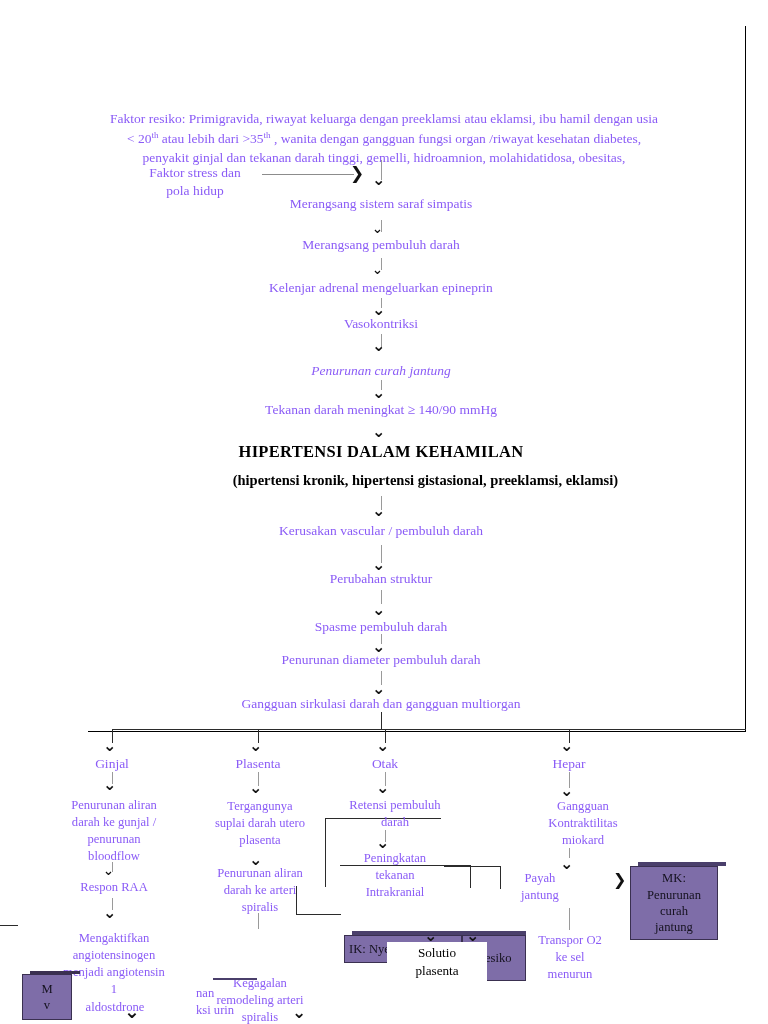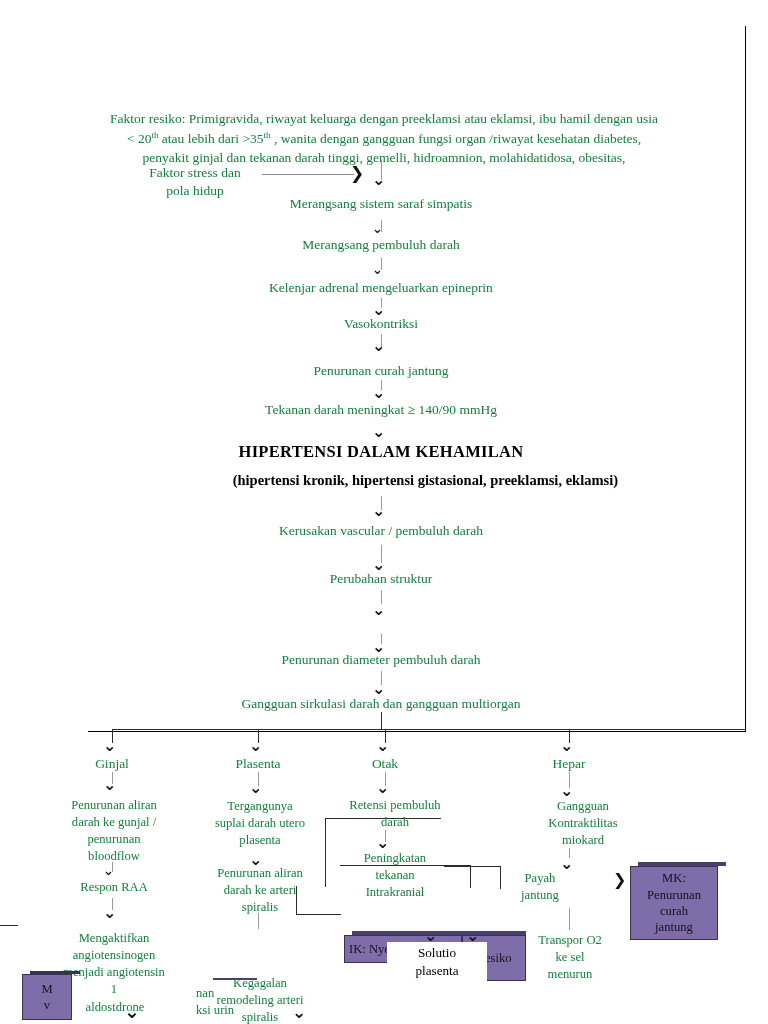--- a/index.html
+++ b/index.html
@@ -18,21 +18,21 @@
   #page {
     position: absolute;
     inset: 0;
     width: 768px;
     height: 1024px;
   }
   .abs { position: absolute; }
   .txt {
     text-align: center;
     line-height: 1.32;
-    color: #15803d;
+    color: #8b5cf6;
     font-size: 13.5px;
     white-space: pre-line;
   }
   .txt-header {
     font-size: 13.5px;
     line-height: 1.42;
     text-align: center;
   }
   .txt-title {
     font-weight: bold;
@@ -140,41 +140,42 @@
   <div class="vline" style="left:381px; top:258px; height:12px;"></div>
   <div class="arrow" style="left:372px; top:263px; font-size:13px;">⌄</div>
   <div class="abs txt" style="left:241px; top:279px; width:280px;">Kelenjar adrenal mengeluarkan epineprin</div>
 
   <div class="vline" style="left:381px; top:298px; height:10px;"></div>
   <div class="arrow" style="left:372px; top:302px;">⌄</div>
   <div class="abs txt" style="left:306px; top:315px; width:150px;">Vasokontriksi</div>
 
   <div class="vline" style="left:381px; top:334px; height:14px;"></div>
   <div class="arrow" style="left:372px; top:338px;">⌄</div>
-  <div class="abs txt" style="left:281px; top:362px; width:200px;">Penurunan curah jantung</div>
+  <div class="abs txt" style="left:281px; top:362px; width:200px;font-style:italic;">Penurunan curah jantung</div>
 
   <div class="vline" style="left:381px; top:380px; height:10px;"></div>
   <div class="arrow" style="left:372px; top:385px;">⌄</div>
   <div class="abs txt" style="left:256px; top:401px; width:250px;">Tekanan darah meningkat ≥ 140/90 mmHg</div>
 
   <div class="arrow" style="left:372px; top:424px;">⌄</div>
 
   <div class="abs txt-title" style="left:168px; top:442px; width:426px;">HIPERTENSI DALAM KEHAMILAN</div>
   <div class="abs txt-subtitle" style="left:144px; top:472px; width:474px;">(hipertensi kronik, hipertensi gistasional, preeklamsi, eklamsi)</div>
 
   <div class="vline" style="left:381px; top:496px; height:14px;"></div>
   <div class="arrow" style="left:372px; top:503px;">⌄</div>
   <div class="abs txt" style="left:256px; top:522px; width:250px;">Kerusakan vascular / pembuluh darah</div>
 
   <div class="vline" style="left:381px; top:545px; height:18px;"></div>
   <div class="arrow" style="left:372px; top:557px;">⌄</div>
   <div class="abs txt" style="left:306px; top:570px; width:150px;">Perubahan struktur</div>
 
   <div class="vline" style="left:381px; top:590px; height:14px;"></div>
   <div class="arrow" style="left:372px; top:602px;">⌄</div>
+  <div class="abs txt" style="left:281px; top:618px; width:200px;">Spasme pembuluh darah</div>
 
   <div class="vline" style="left:381px; top:634px; height:10px;"></div>
   <div class="arrow" style="left:372px; top:639px;">⌄</div>
   <div class="abs txt" style="left:256px; top:651px; width:250px;">Penurunan diameter pembuluh darah</div>
 
   <div class="vline" style="left:381px; top:671px; height:14px;"></div>
   <div class="arrow" style="left:372px; top:681px;">⌄</div>
   <div class="abs txt" style="left:216px; top:695px; width:330px;">Gangguan sirkulasi darah dan gangguan multiorgan</div>
 
   <div class="vline" style="left:381px; top:712px; height:18px; background:#2b2b2b;"></div>

